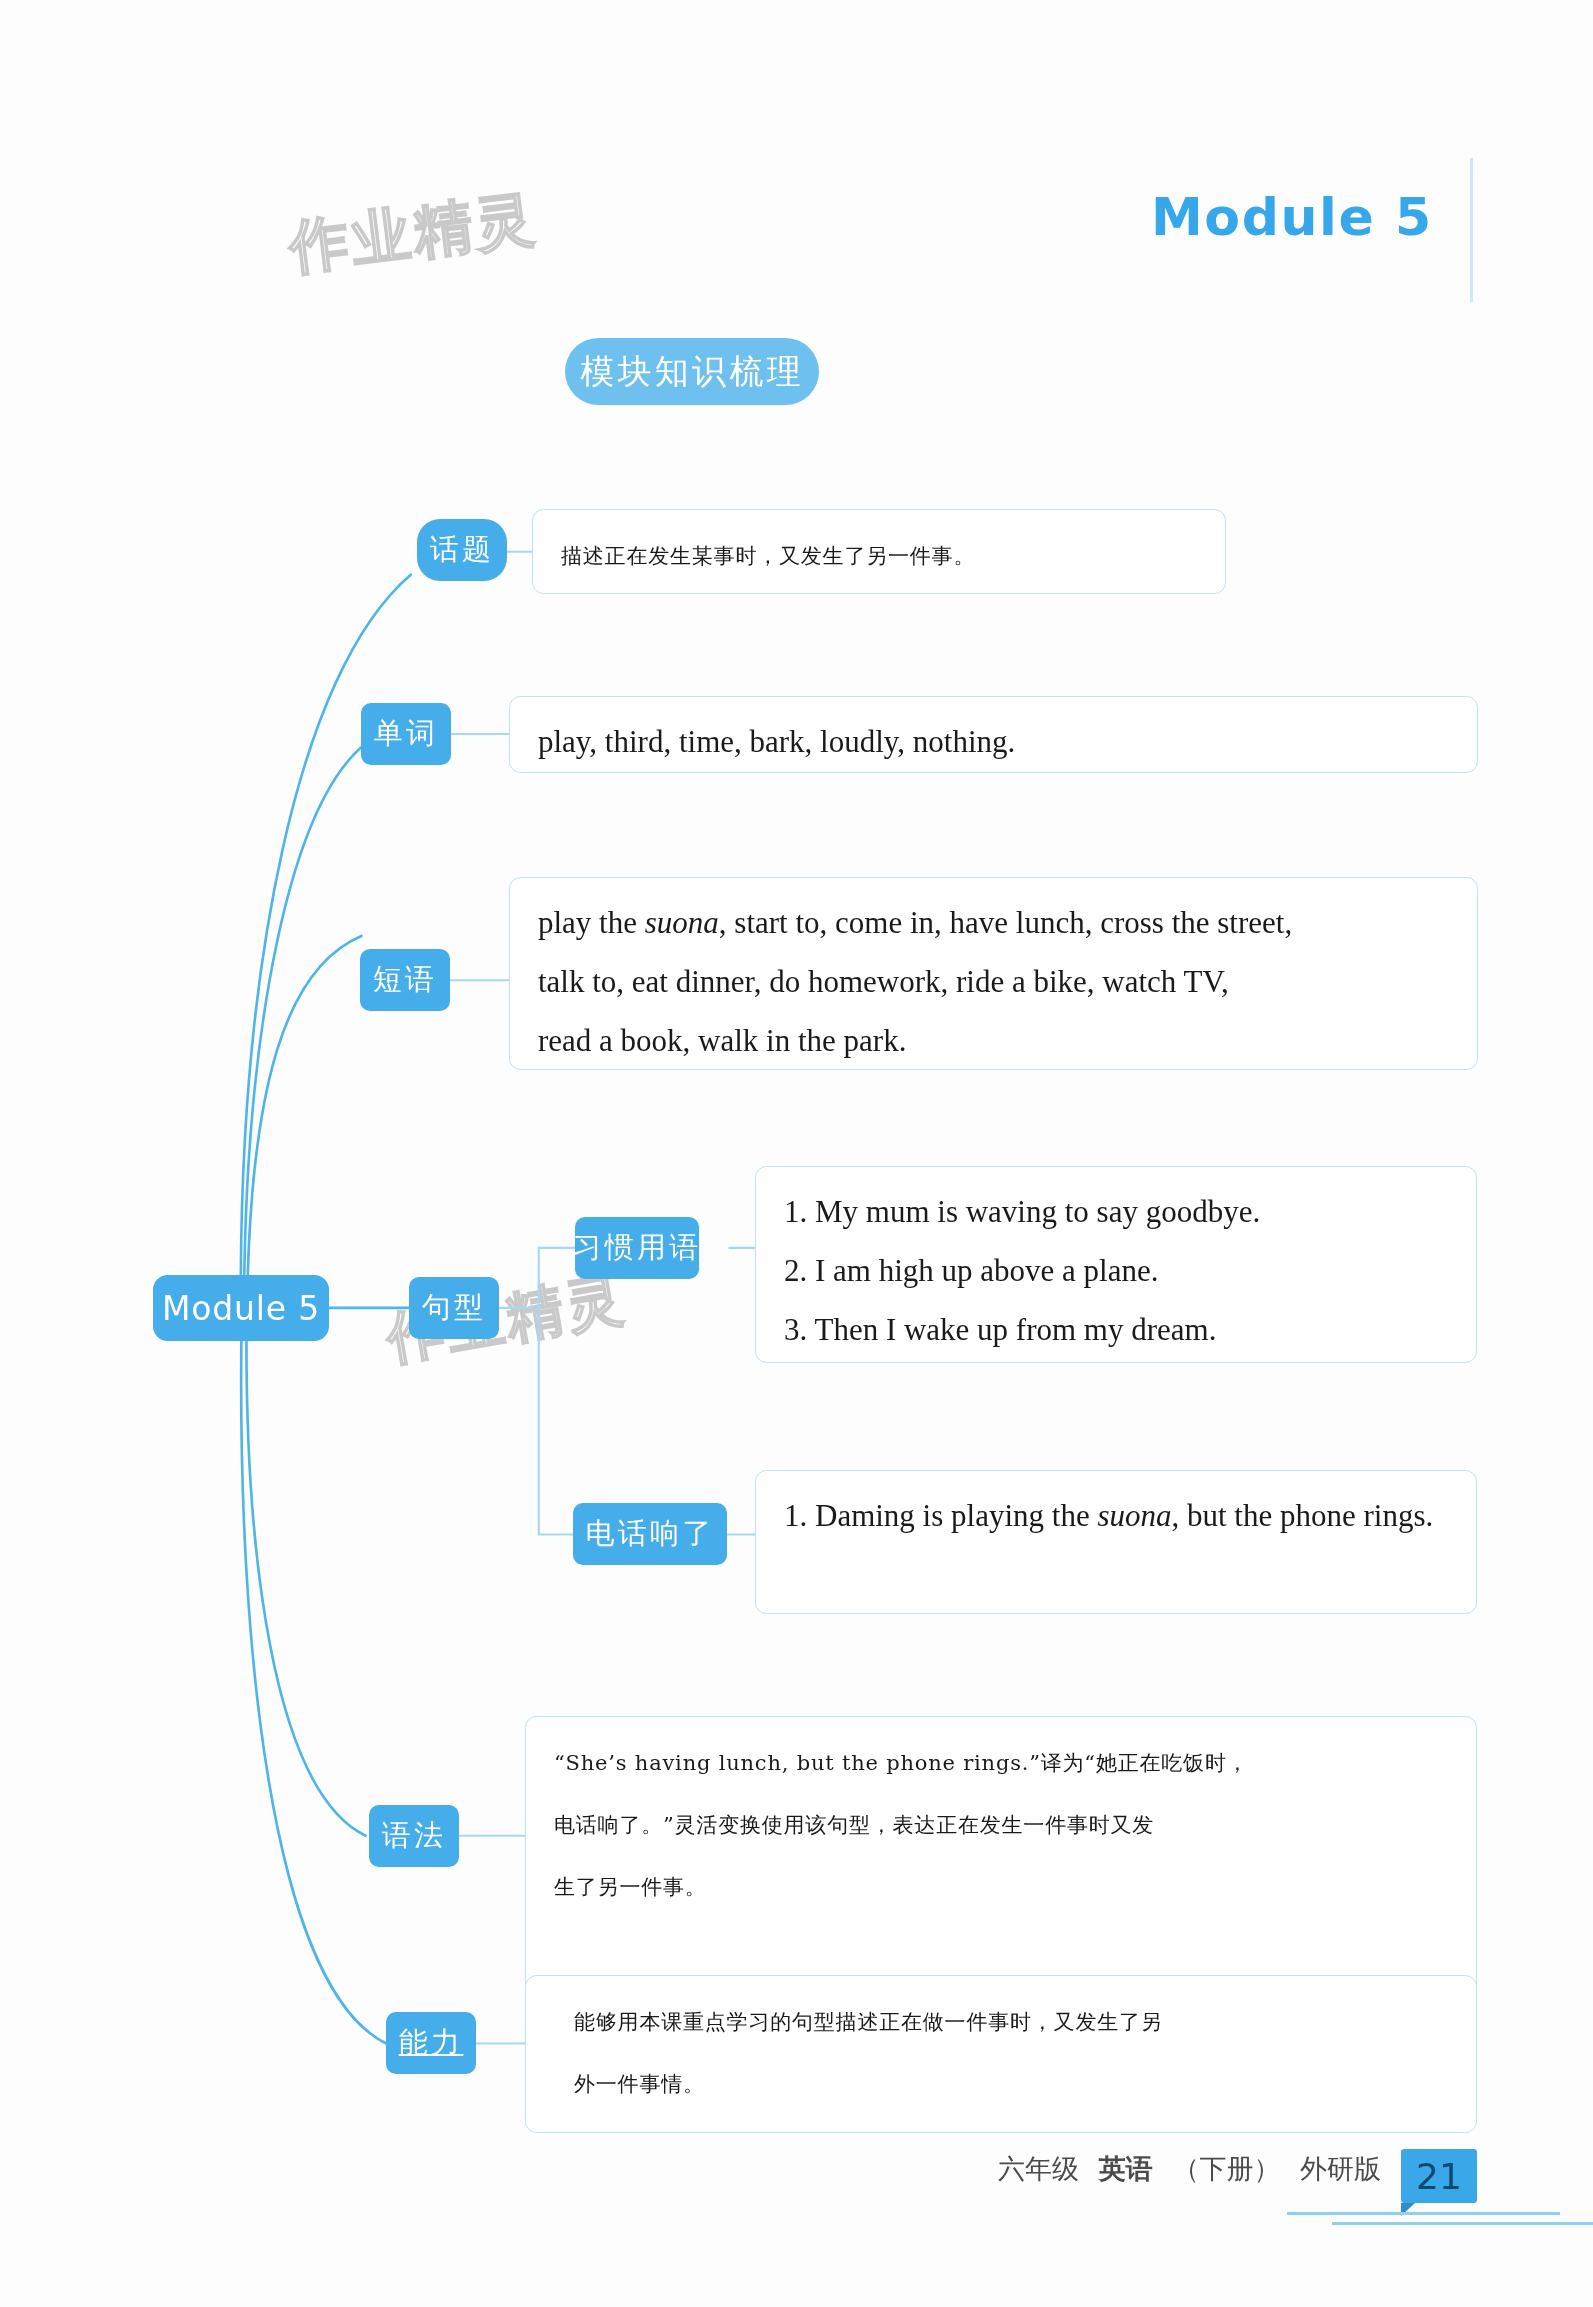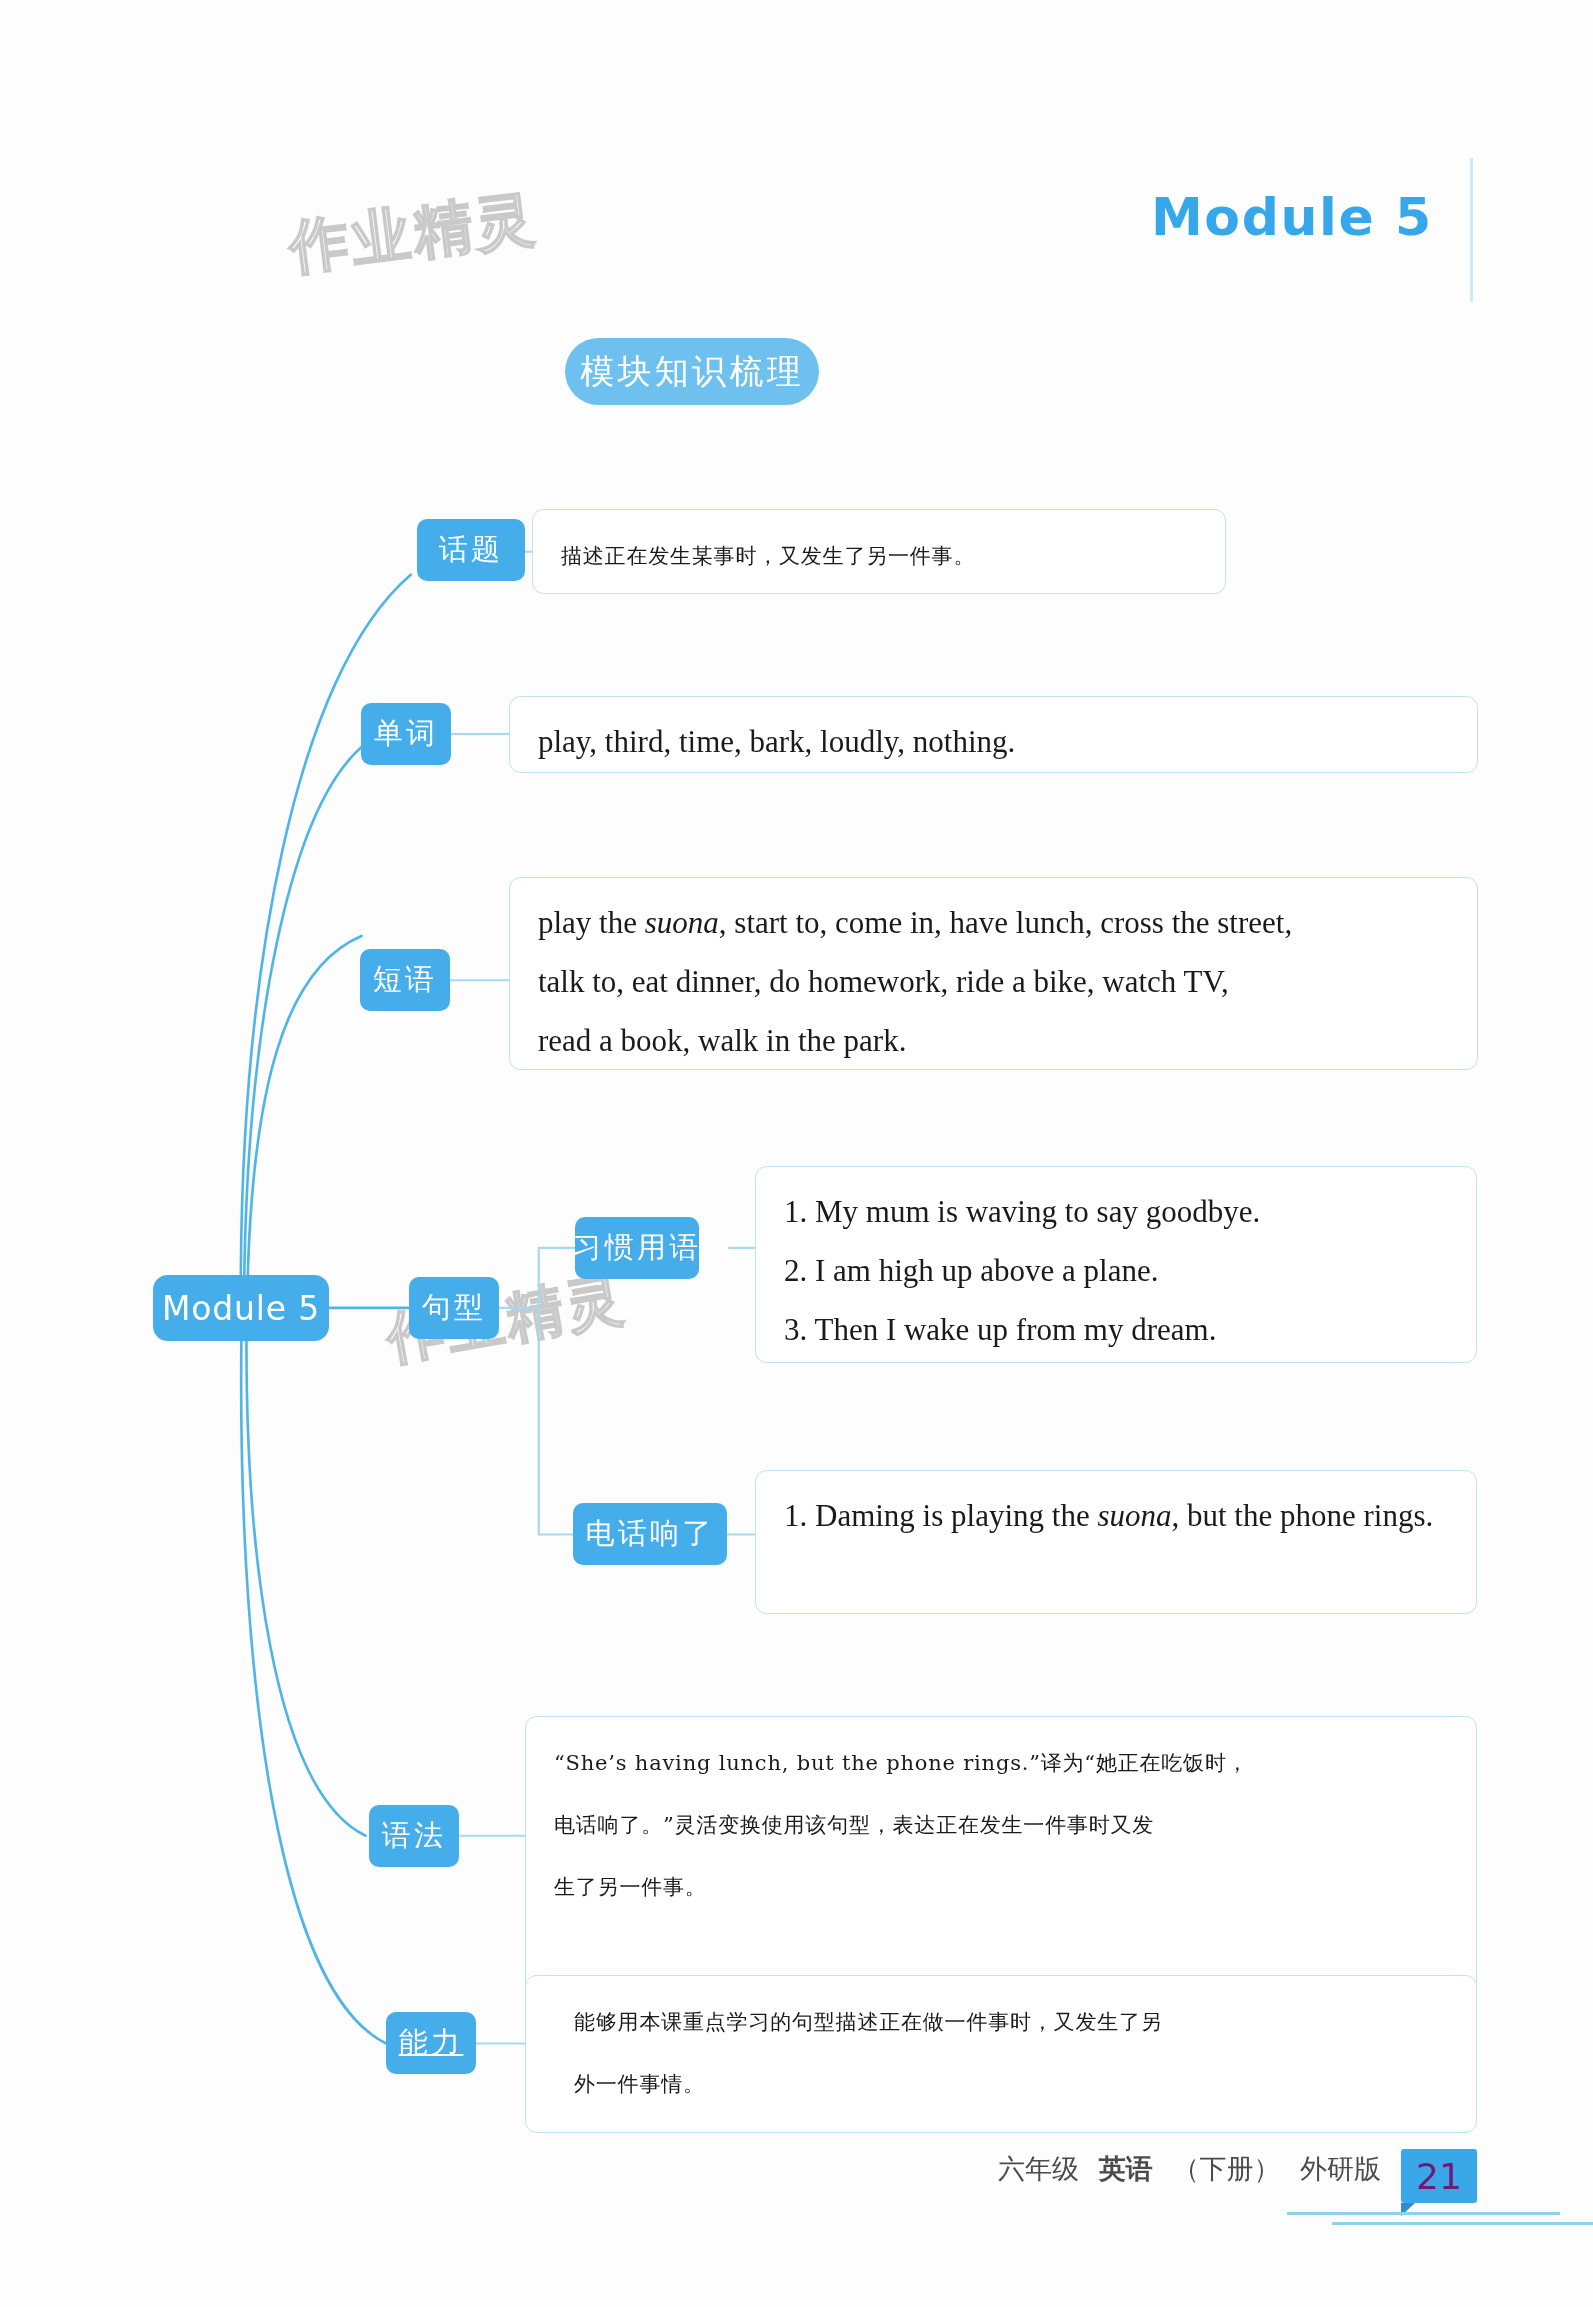--- a/index.html
+++ b/index.html
@@ -160,21 +160,21 @@
     white-space: nowrap;
   }
   #footer-subject { font-weight: bold; }
   #page-badge {
     position: absolute;
     left: 1401px;
     top: 2149px;
     width: 76px;
     height: 54px;
     background: #3aa8e8;
-    color: #701a75;
+    color: #0c4a6e;
     font-family: "DejaVu Sans", sans-serif;
     font-size: 36px;
     display: flex;
     align-items: center;
     justify-content: center;
     border-radius: 3.3px;
   }
   #page-badge-tail {
     position: absolute;
     left: 1401px;
@@ -247,21 +247,21 @@
       <path d="M528 1194 L 620 1194" stroke="#a6d9f1" stroke-width="2.6"></path>
       <path d="M888 1520 L 920 1520" stroke="#a6d9f1" stroke-width="2.6"></path>
       <path d="M886 1869 L 920 1869" stroke="#a6d9f1" stroke-width="2.6"></path>
       <path d="M560 2236 L 640 2236" stroke="#a6d9f1" stroke-width="2.6"></path>
       <path d="M580 2489 L 640 2489" stroke="#a6d9f1" stroke-width="2.6"></path>
     </g>
   </svg>
 
   <div class="node root" style="left:153px; top:1275px; width:176px; height:66px;">Module 5</div>
 
-  <div class="node branch" style="left:417px; top:519px; width:108px; height:62px;">话题</div>
+  <div class="node branch" style="left:417px; top:519px; width:90px; height:62px;border-radius:23px;">话题</div>
   <div class="box cn" style="left:532px; top:509px; width:694px; height:85px;">
     <div class="line box-cn-text">描述正在发生某事时，又发生了另一件事。</div>
   </div>
 
   <div class="node branch" style="left:361px; top:703px; width:90px; height:62px;">单词</div>
   <div class="box" style="left:509px; top:696px; width:969px; height:77px;">
     <div class="line box-en">play, third, time, bark, loudly, nothing.</div>
   </div>
 
   <div class="node branch" style="left:360px; top:949px; width:90px; height:62px;">短语</div>

